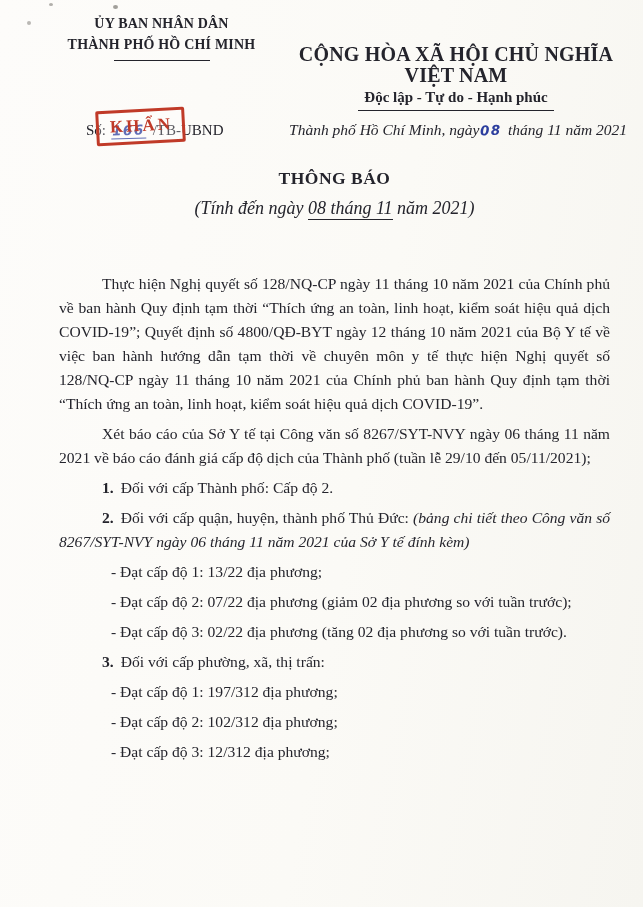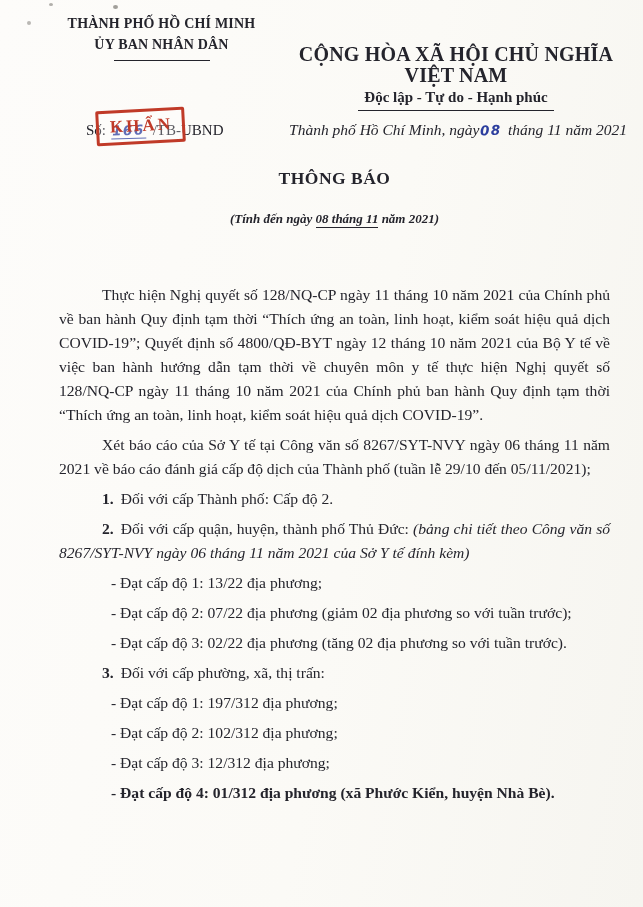--- a/index.html
+++ b/index.html
@@ -60,21 +60,21 @@
     border-radius: 2px;
     color: var(--red, #c03a28);
     font-weight: bold; font-size: 17px; letter-spacing: 3px;
     padding: 4px 9px 5px 11px;
     background: rgba(255,255,255,0.25);
   }
   
   .title-block { text-align: center; margin-top: 15px; padding-left: 26px; }
   .doc-type { font-weight: bold; font-size: 17.5px; line-height: 22px; letter-spacing: 0.5px; margin-top: 28px; }
   .subject { font-weight: bold; font-size: 15.8px; line-height: 24px; margin-top: 3px; }
-  .note { font-style: italic; font-size: 13px; line-height: 24px; margin-top: 18px; font-weight: bold; }
+  .note { font-style: italic; font-size: 18px; line-height: 24px; margin-top: 7px; }
   .note .u { border-bottom: 1.4px solid var(--ink, #24242c); padding-bottom: 1px; }
   
   .body {
     margin: 52px 33px 0 59px;
     font-size: 15.6px; line-height: 24px;
     text-align: justify;
   }
   .para, .item { margin: 0 0 6px; text-indent: 43px; }
   .item .num { font-weight: bold; margin-right: 7px; }
   .item b { font-weight: normal; }
@@ -91,22 +91,22 @@
 <body>
 
 <div class="page">
 
   <span class="speck s1"></span>
   <span class="speck s2"></span>
   <span class="speck s3"></span>
 
   <div class="header">
     <div class="header-left">
+      <div>ỦY BAN NHÂN DÂN</div>
       <div>THÀNH PHỐ HỒ CHÍ MINH</div>
-      <div>ỦY BAN NHÂN DÂN</div>
       <div class="rule"></div>
     </div>
     <div class="header-right">
       <div class="republic">CỘNG HÒA XÃ HỘI CHỦ NGHĨA VIỆT NAM</div>
       <div>
         <span class="motto">Độc lập - Tự do - Hạnh phúc</span>
       </div>
     </div>
   </div>
 
@@ -140,16 +140,15 @@
 
     <p class="bullet">- Đạt cấp độ 1: 13/22 địa phương;</p>
     <p class="bullet">- Đạt cấp độ 2: 07/22 địa phương (giảm 02 địa phương so với tuần trước);</p>
     <p class="bullet">- Đạt cấp độ 3: 02/22 địa phương (tăng 02 địa phương so với tuần trước).</p>
 
     <p class="item"><span class="num">3.</span><span>Đối với cấp phường, xã, thị trấn:</span></p>
 
     <p class="bullet">- Đạt cấp độ 1: 197/312 địa phương;</p>
     <p class="bullet">- Đạt cấp độ 2: 102/312 địa phương;</p>
     <p class="bullet">- Đạt cấp độ 3: 12/312 địa phương;</p>
-    <p class="bullet bold">- Đạt cấp độ 4: 01/312 địa phương (xã Phước Kiển, huyện Nhà Bè).</p>
   </div>
 
 </div>
 
 </body></html>

